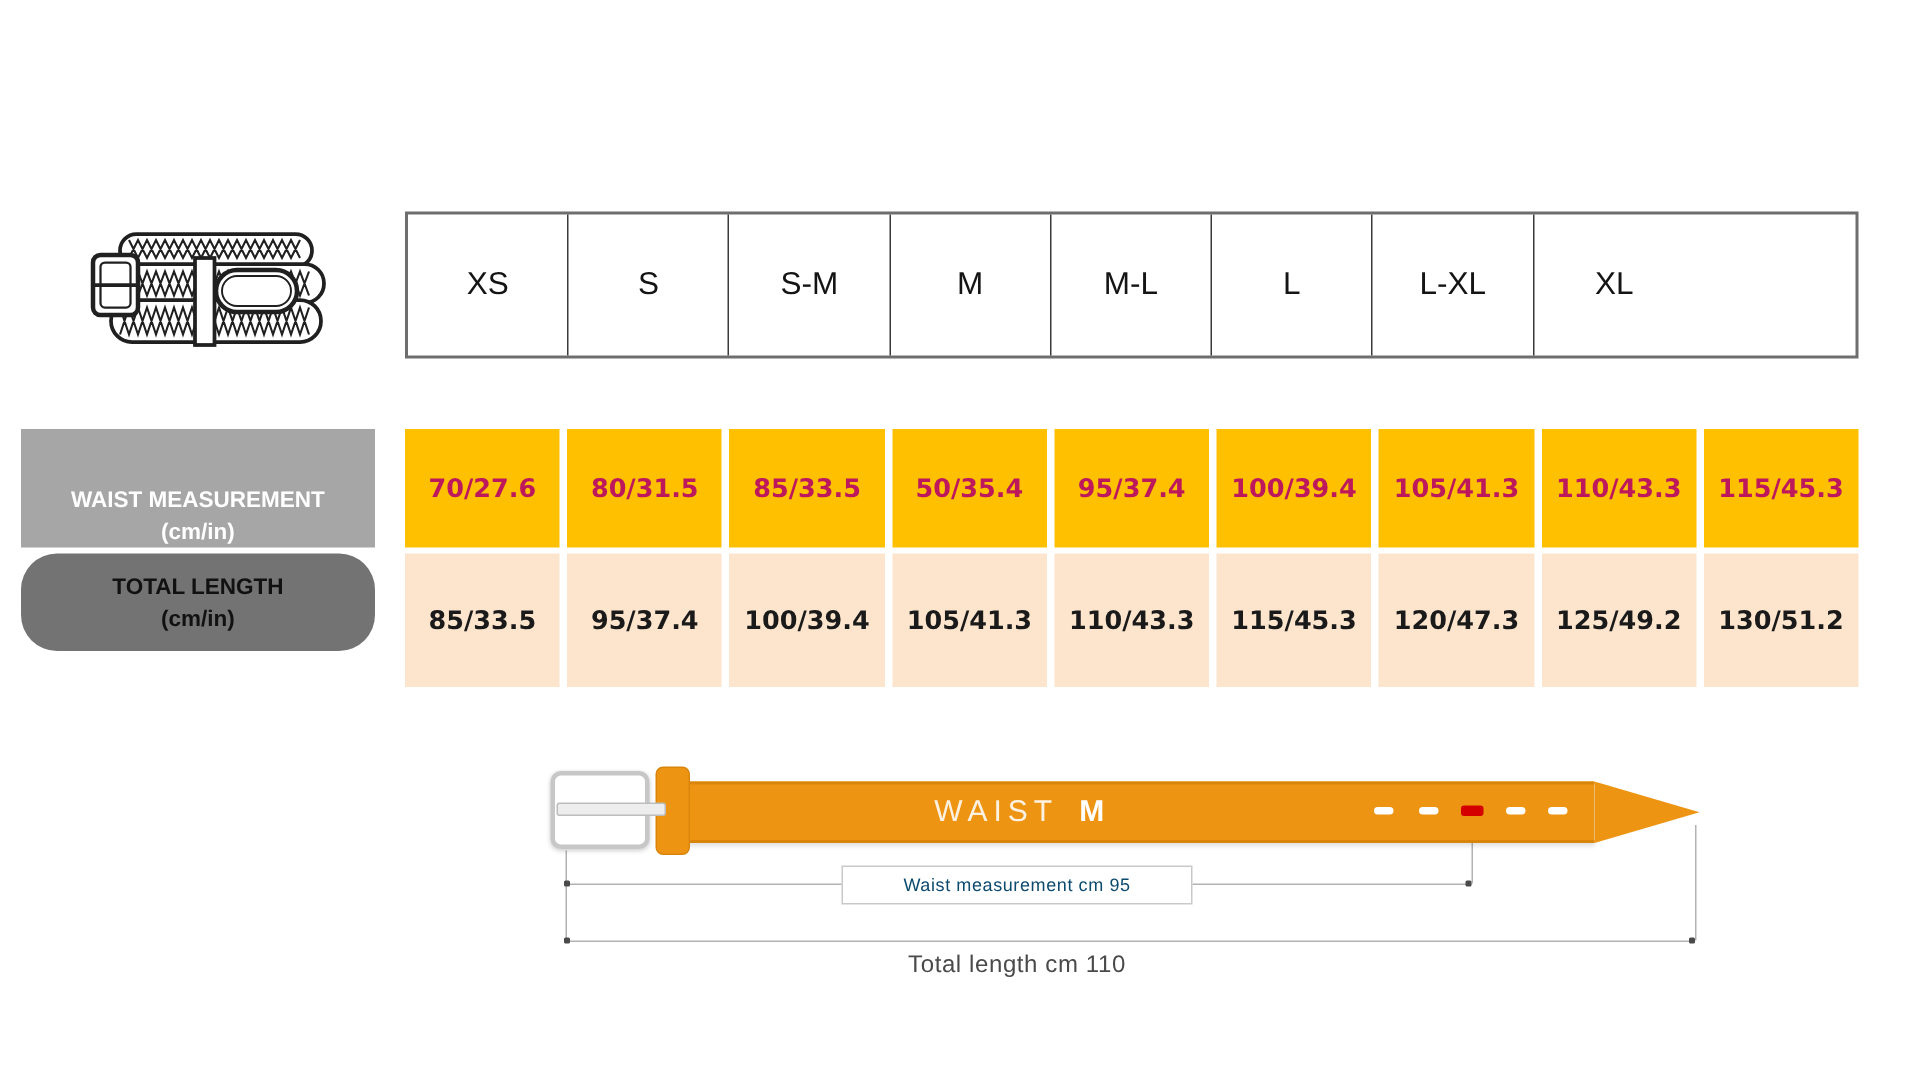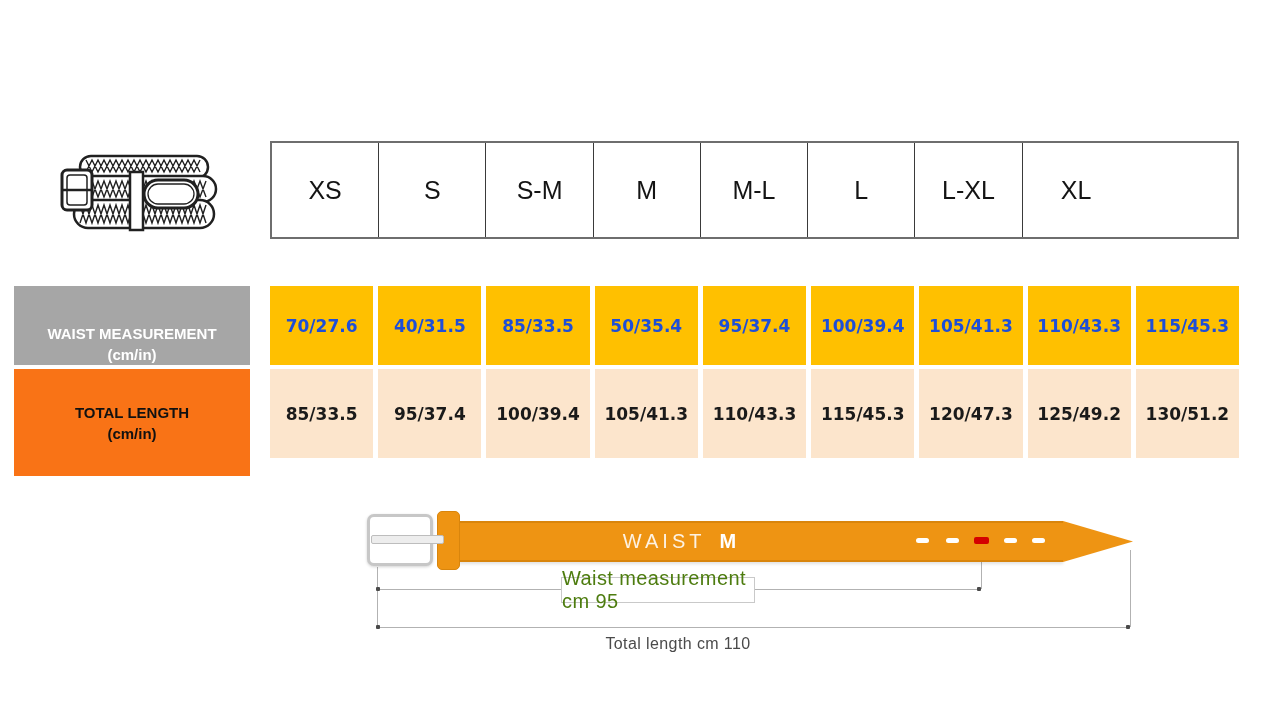--- a/index.html
+++ b/index.html
@@ -7,46 +7,46 @@
   .canvas{position:relative;width:1280px;height:720px;background:#fff;overflow:hidden;}
 
   
   .sizegrid{
     position:absolute;left:270px;top:141px;width:969px;height:98px;
     display:grid;grid-template-columns:repeat(9,1fr);
     border:2px solid #6e6e6e;box-sizing:border-box;background:#fff;
   }
   .hcell{
     display:flex;align-items:center;justify-content:center;
-    font-size:25px;color:#141414;border-right:1.5px solid #3a3a3a;box-sizing:border-box;
+    font-size:21px;color:#141414;border-right:1.5px solid #3a3a3a;box-sizing:border-box;
   }
   .hcell:last-child{border-right:none;}
 
   
   .rowlabel{
     position:absolute;left:14px;width:236px;box-sizing:border-box;
     display:flex;flex-direction:column;align-items:center;justify-content:center;
     font-weight:bold;font-size:15px;line-height:1.4;text-align:center;
   }
   .rowlabel.waist{top:286px;height:79px;background:#a6a6a6;color:#fff;justify-content:flex-end;}
-  .rowlabel.total{top:369px;height:107px;background:#f97316;color:#111;}
+  .rowlabel.total{top:369px;height:65px;background:#737373;color:#111;border-radius:24px;}
 
   
   .datagrid{
     position:absolute;left:270px;width:969px;
     display:grid;grid-template-columns:repeat(9,1fr);column-gap:5px;box-sizing:border-box;
   }
   .datagrid.waist{top:286px;height:79px;}
   .datagrid.total{top:369px;height:89px;}
   .dcell{
     display:flex;align-items:center;justify-content:center;
     font-family:"DejaVu Sans","Liberation Sans",sans-serif;
     font-weight:bold;font-size:17px;
   }
-  .datagrid.waist .dcell{background:#ffc000;color:#1d4ed8;}
+  .datagrid.waist .dcell{background:#ffc000;color:#be185d;}
   .datagrid.total .dcell{background:#fce5cc;color:#1a1a1a;}
 
   
   .belt-icon{position:absolute;left:56px;top:142px;width:170px;height:105px;}
 
   
   .strap{
     position:absolute;left:458px;top:521px;width:605px;height:41px;
     background:#ee9413;border-top:2px solid #d9850c;border-bottom:2px solid #d9850c;
     box-sizing:border-box;box-shadow:0 2px 3px rgba(0,0,0,0.12);
@@ -75,24 +75,24 @@
   }
   .size-text .sz{font-size:20px;font-weight:300;letter-spacing:4px;color:rgba(255,255,255,0.88);}
   .size-text .szv{font-size:20px;font-weight:bold;margin-left:14px;letter-spacing:1px;}
   .hole{position:absolute;top:538px;width:13px;height:5px;background:#fff;border-radius:2.5px;}
   .hole.red{top:537px;width:15px;height:7px;background:#d40000;border-radius:2px;}
 
   
   .gl{position:absolute;background:#b2b2b2;}
   .dot{position:absolute;width:4px;height:4px;background:#4a4a4a;border-radius:1px;}
   .anno-box{
-    position:absolute;left:561px;top:577px;width:194px;height:26px;
+    position:absolute;left:561px;top:577px;width:234px;height:26px;
     background:#fff;border:1px solid #c9c9c9;box-sizing:border-box;
     display:flex;align-items:center;justify-content:center;
-    font-size:20px;color:#4d7c0f;letter-spacing:0.4px;
+    font-size:12px;color:#0c4a6e;letter-spacing:0.4px;
   }
   .anno-plain{
     position:absolute;left:568px;top:633px;width:220px;height:22px;
     background:#fff;display:flex;align-items:center;justify-content:center;
     font-size:16px;color:#4a4a4a;letter-spacing:0.4px;
   }
 </style>
 </head>
 <body>
 
@@ -129,21 +129,21 @@
     <div class="hcell">L-XL</div>
     <div class="hcell">XL</div>
   </div>
 
   <div class="rowlabel waist">
     <span>WAIST MEASUREMENT</span>
     <span>(cm/in)</span>
   </div>
   <div class="datagrid waist">
     <div class="dcell">70/27.6</div>
-    <div class="dcell">40/31.5</div>
+    <div class="dcell">80/31.5</div>
     <div class="dcell">85/33.5</div>
     <div class="dcell">50/35.4</div>
     <div class="dcell">95/37.4</div>
     <div class="dcell">100/39.4</div>
     <div class="dcell">105/41.3</div>
     <div class="dcell">110/43.3</div>
     <div class="dcell">115/45.3</div>
   </div>
 
   <div class="rowlabel total">

